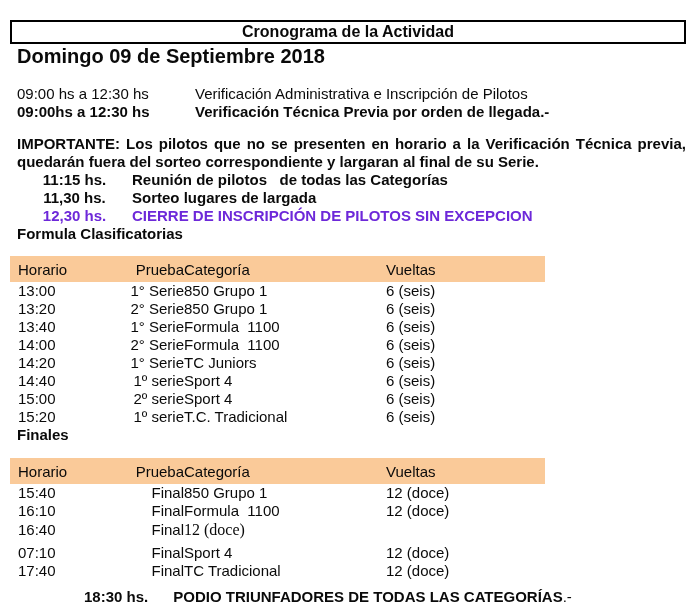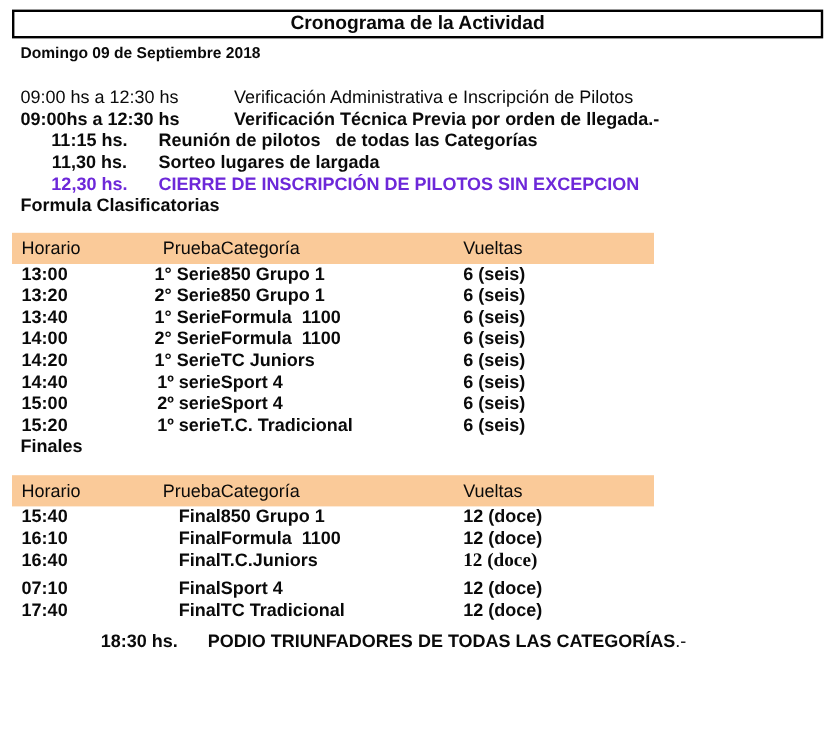--- a/index.html
+++ b/index.html
@@ -4,35 +4,35 @@
 <style>
   * { margin: 0; padding: 0; box-sizing: border-box; }
   html, body { background: #ffffff; }
   body {
     width: 699px; height: 615px;
     font-family: "Liberation Sans", sans-serif;
     color: #0a0a0a;
     font-size: 15px;
     overflow: hidden;
   }
-  .page { width: 699px; height: 615px; padding-top: 8px; }
+  .page { width: 699px; height: 615px; padding-top: 20px; }
 
   .title-box {
     margin: 0 13px 0 10px;
     border: 2px solid #000;
     height: 24px;
     text-align: center;
     font-weight: bold;
     font-size: 16px;
     line-height: 20px;
   }
   .date-line {
     margin: 3px 13px 0 17px;
     font-weight: bold;
-    font-size: 13px;
+    font-size: 20px;
     line-height: 18px;
   }
 
   .verif-block { margin: 20px 13px 0 17px; }
   .verif-line { display: flex; line-height: 18px; white-space: pre-wrap; }
   .verif-line .time { width: 178px; flex: 0 0 178px; }
   .verif-line.bold { font-weight: bold; }
 
   .important {
     margin: 14px 13px 0 17px;
@@ -61,21 +61,20 @@
     font-weight: normal;
     padding-left: 8px;
     width: 535px;
   }
   .t-row {
     display: flex;
     line-height: 18px;
     padding-left: 8px;
     width: 545px;
     white-space: pre-wrap;
-    font-weight: bold;
   }
   .c1 { width: 76px;  flex: 0 0 76px; }
   .c2 { width: 90px;  flex: 0 0 90px; text-align: right; }
   .c3 { width: 202px; flex: 0 0 202px; }
   .c4 { flex: 1; }
   .t-row .serif {
     font-family: "Liberation Serif", serif;
     font-size: 16px;
   }
   .t-row.tall { line-height: 20px; margin-bottom: 4px; }
@@ -104,20 +103,21 @@
     <div class="verif-line">
       <span class="time">09:00 hs a 12:30 hs</span>
       <span class="desc">Verificación Administrativa e Inscripción de Pilotos</span>
     </div>
     <div class="verif-line bold">
       <span class="time">09:00hs a 12:30 hs</span>
       <span class="desc">Verificación Técnica Previa por orden de llegada.-</span>
     </div>
   </div>
 
+  <div class="important">IMPORTANTE: Los pilotos que no se presenten en horario a la Verificación Técnica previa, quedarán fuera del sorteo correspondiente y largaran al final de su Serie.</div>
 
   <div class="sched-block">
     <div class="sched-line">
       <span class="time">11:15 hs.</span>
       <span class="desc">Reunión de pilotos   de todas las Categorías</span>
     </div>
     <div class="sched-line">
       <span class="time">11,30 hs.</span>
       <span class="desc">Sorteo lugares de largada</span>
     </div>
@@ -203,21 +203,20 @@
     </div>
     <div class="t-row">
       <span class="c1">16:10</span>
       <span class="c2">Final</span>
       <span class="c3">Formula  1100</span>
       <span class="c4">12 (doce)</span>
     </div>
     <div class="t-row tall">
       <span class="c1">16:40</span>
       <span class="c2">Final</span>
-      <span class="c3">T.C.Juniors</span>
       <span class="c4 serif">12 (doce)</span>
     </div>
     <div class="t-row">
       <span class="c1">07:10</span>
       <span class="c2">Final</span>
       <span class="c3">Sport 4</span>
       <span class="c4">12 (doce)</span>
     </div>
     <div class="t-row">
       <span class="c1">17:40</span>

